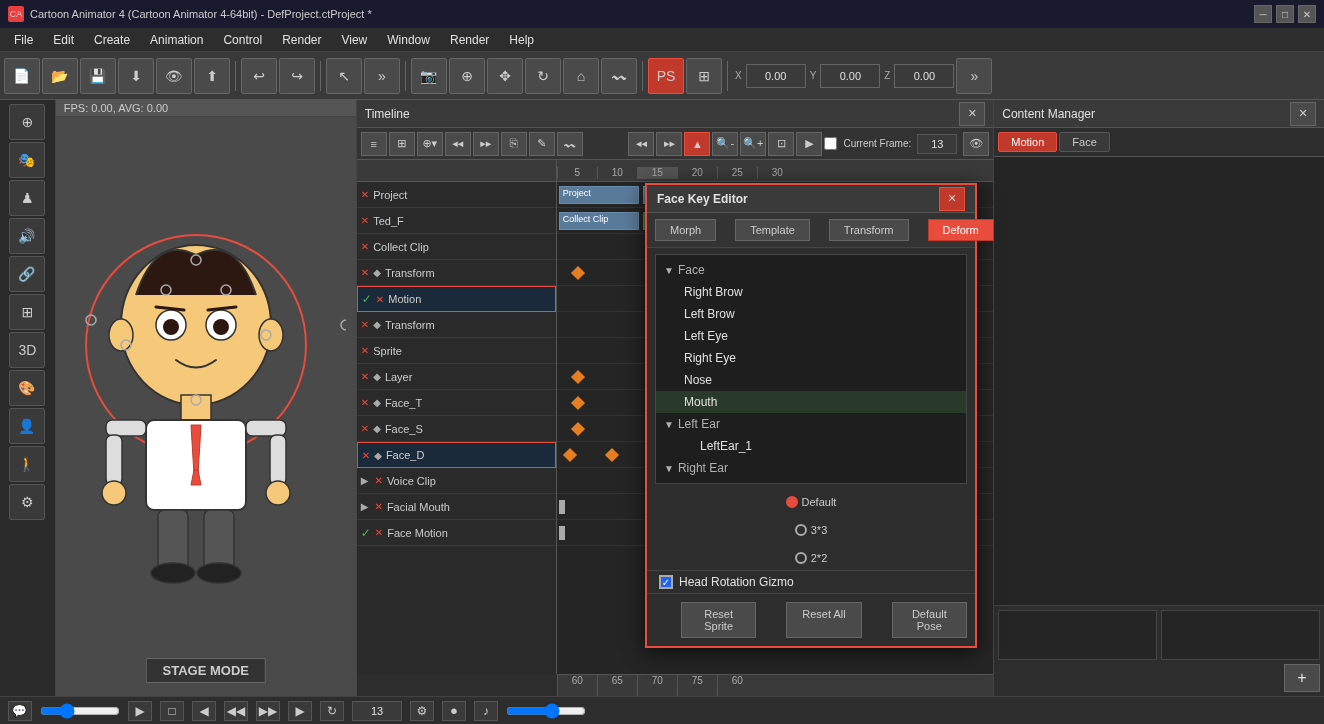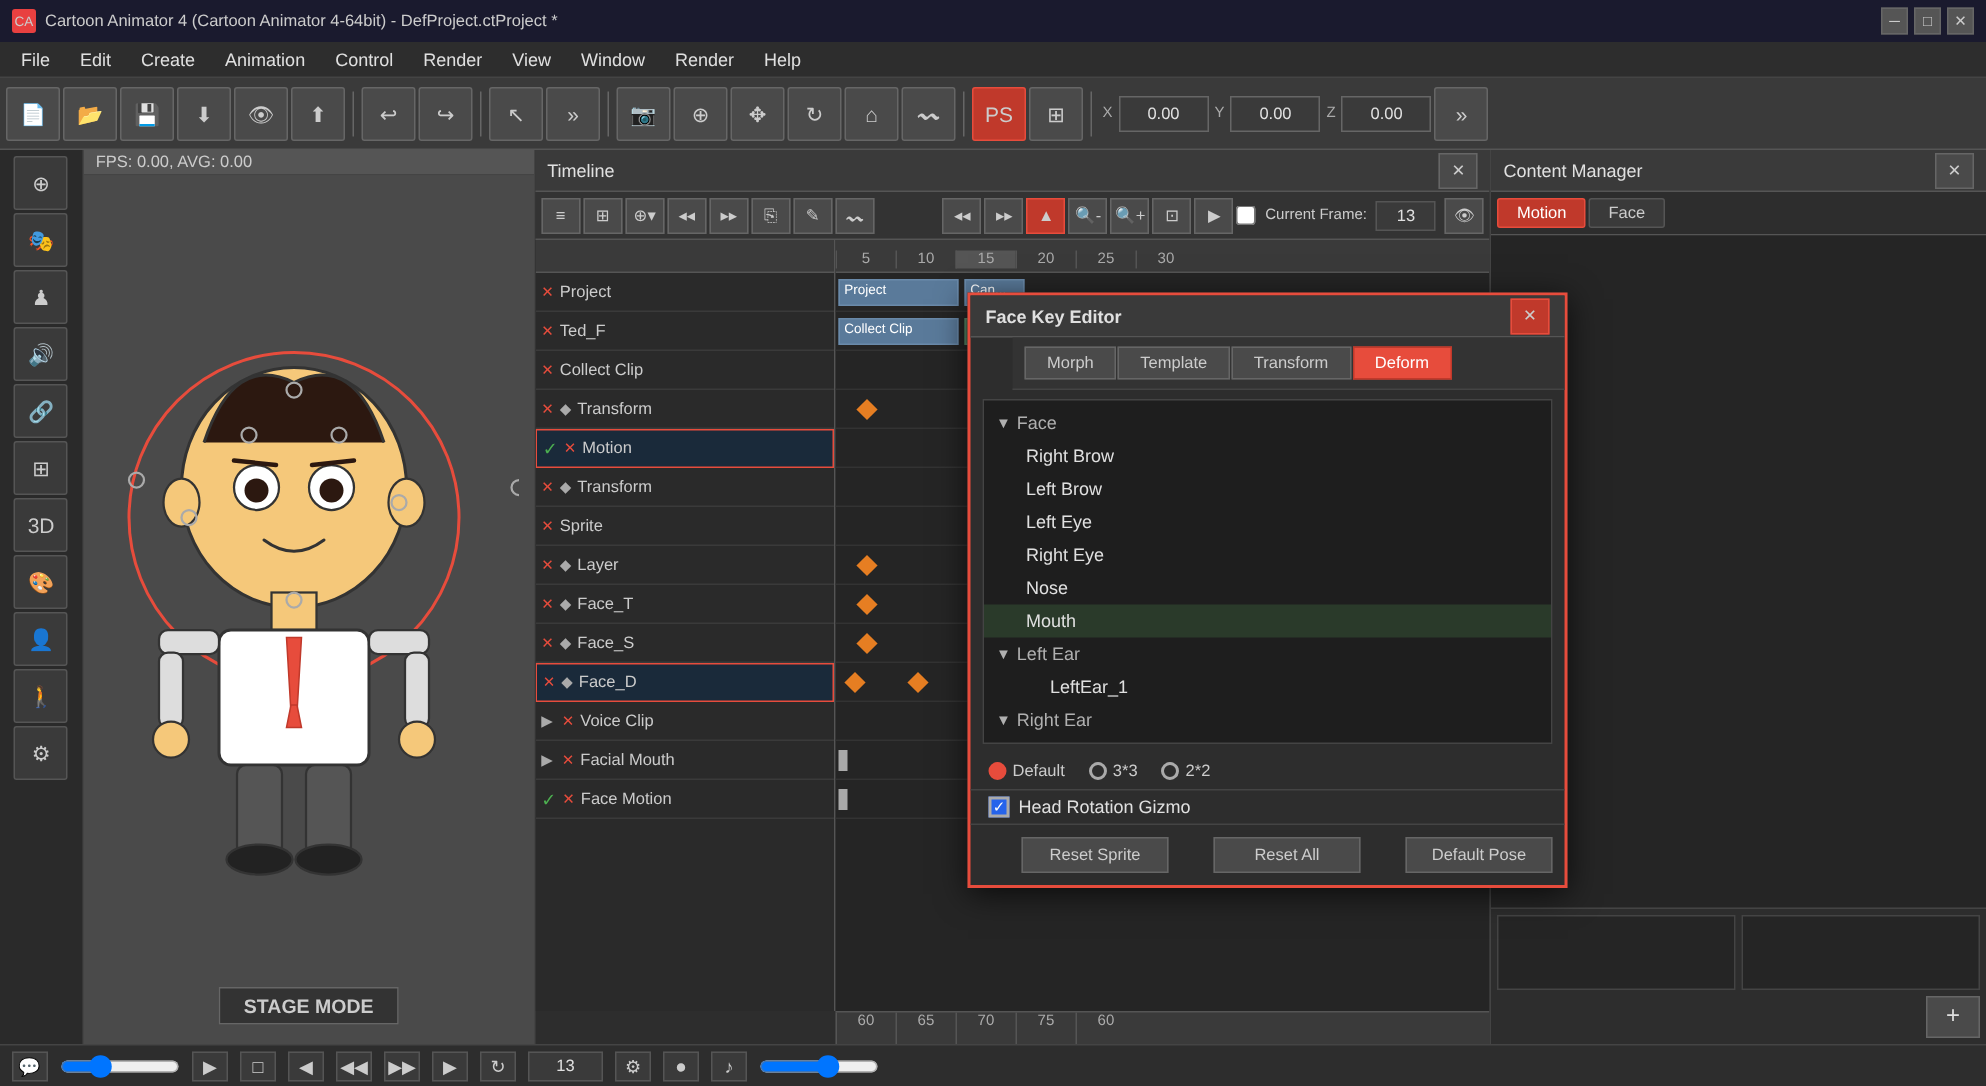--- a/index.html
+++ b/index.html
@@ -64,32 +64,32 @@
     .cm-tab { padding: 3px 12px; background: #3a3a3a; border: 1px solid #555; cursor: pointer; font-size: 11px; color: #ccc; border-radius: 2px; }
     .cm-tab.active { background: #c0392b; border-color: #e74c3c; color: #fff; }
     #cm-content { flex: 1; background: #252525; }
 
     
     #status-bar { background: #2d2d2d; height: 28px; display: flex; align-items: center; padding: 0 8px; border-top: 1px solid #444; gap: 8px; }
     .status-btn { width: 24px; height: 20px; background: #3a3a3a; border: 1px solid #555; cursor: pointer; display: flex; align-items: center; justify-content: center; font-size: 12px; color: #ccc; }
     .status-input { width: 50px; height: 20px; background: #3a3a3a; border: 1px solid #555; color: #e0e0e0; text-align: center; font-size: 11px; }
 
     
-    #face-key-editor { position: fixed; top: 195px; left: 645px; width: 400px; background: #2d2d2d; border: 2px solid #e74c3c; z-index: 100; box-shadow: 0 4px 20px rgba(0,0,0,0.7); }
+    #face-key-editor { position: fixed; top: 183px; left: 645px; width: 332px; background: #2d2d2d; border: 2px solid #e74c3c; z-index: 100; box-shadow: 0 4px 20px rgba(0,0,0,0.7); }
     #fke-header { background: #3a3a3a; height: 28px; display: flex; align-items: center; justify-content: space-between; padding: 0 10px; border-bottom: 1px solid #555; }
     #fke-header .fke-title { font-size: 12px; color: #e0e0e0; font-weight: bold; }
-    #fke-tabs { display: flex; gap: 1px; padding: 6px 8px; background: #333; border-bottom: 1px solid #444; margin-left: 28px; }
+    #fke-tabs { display: flex; gap: 19px; padding: 6px 8px; background: #333; border-bottom: 1px solid #444; }
     .fke-tab { padding: 4px 14px; background: #4a4a4a; border: 1px solid #666; cursor: pointer; font-size: 11px; color: #ccc; }
     .fke-tab.active { background: #e74c3c; border-color: #c0392b; color: #fff; }
     #fke-tree { padding: 4px 0; max-height: 260px; overflow-y: auto; background: #1e1e1e; border: 1px solid #444; margin: 6px 8px; }
     .fke-node { padding: 4px 12px; font-size: 12px; color: #e0e0e0; cursor: pointer; }
     .fke-node.parent { padding-left: 8px; color: #b0b0b0; display: flex; align-items: center; gap: 4px; }
     .fke-node.child { padding-left: 28px; }
     .fke-node.highlighted { background: #2a4a2a; }
-    #fke-radio-group { display: flex; align-items: center; gap: 16px; padding: 6px 12px; }
+    #fke-radio-group { display: flex; align-items: center; gap: 16px; padding: 6px 12px; flex-direction: column; }
     .fke-radio-item { display: flex; align-items: center; gap: 4px; font-size: 11px; color: #ccc; cursor: pointer; }
     .fke-radio-circle { width: 12px; height: 12px; border-radius: 50%; border: 2px solid #aaa; display: inline-block; }
     .fke-radio-circle.active { border-color: #e74c3c; background: #e74c3c; }
     #fke-checkbox-row { display: flex; align-items: center; gap: 6px; padding: 4px 12px; border-top: 1px solid #444; border-bottom: 1px solid #444; }
     .fke-checkbox { width: 14px; height: 14px; border: 2px solid #aaa; background: #2563eb; display: flex; align-items: center; justify-content: center; }
     .fke-checkbox::after { content: '✓'; color: #fff; font-size: 10px; }
     #fke-buttons { display: flex; justify-content: space-around; padding: 8px; gap: 4px; }
     .fke-btn { flex: 1; padding: 5px 8px; background: #4a4a4a; border: 1px solid #666; cursor: pointer; font-size: 11px; color: #ccc; text-align: center; margin-left: 26px; }
 
     

